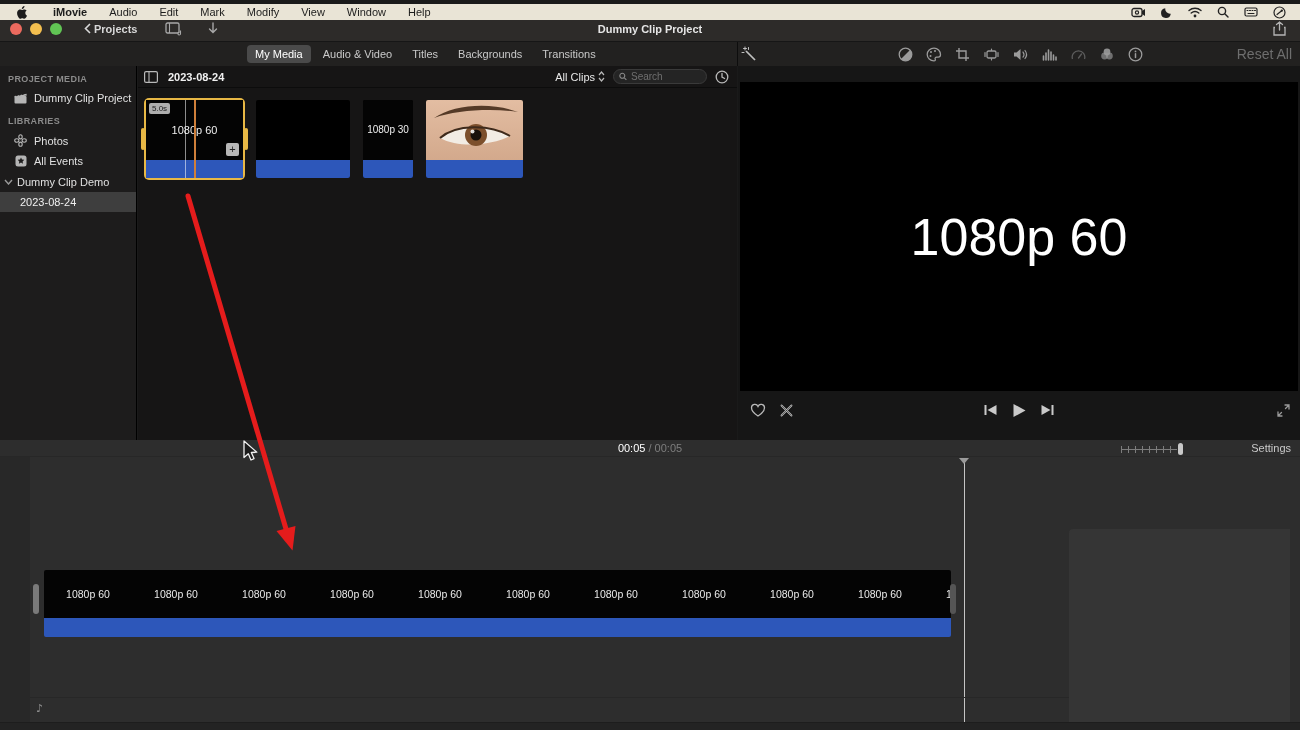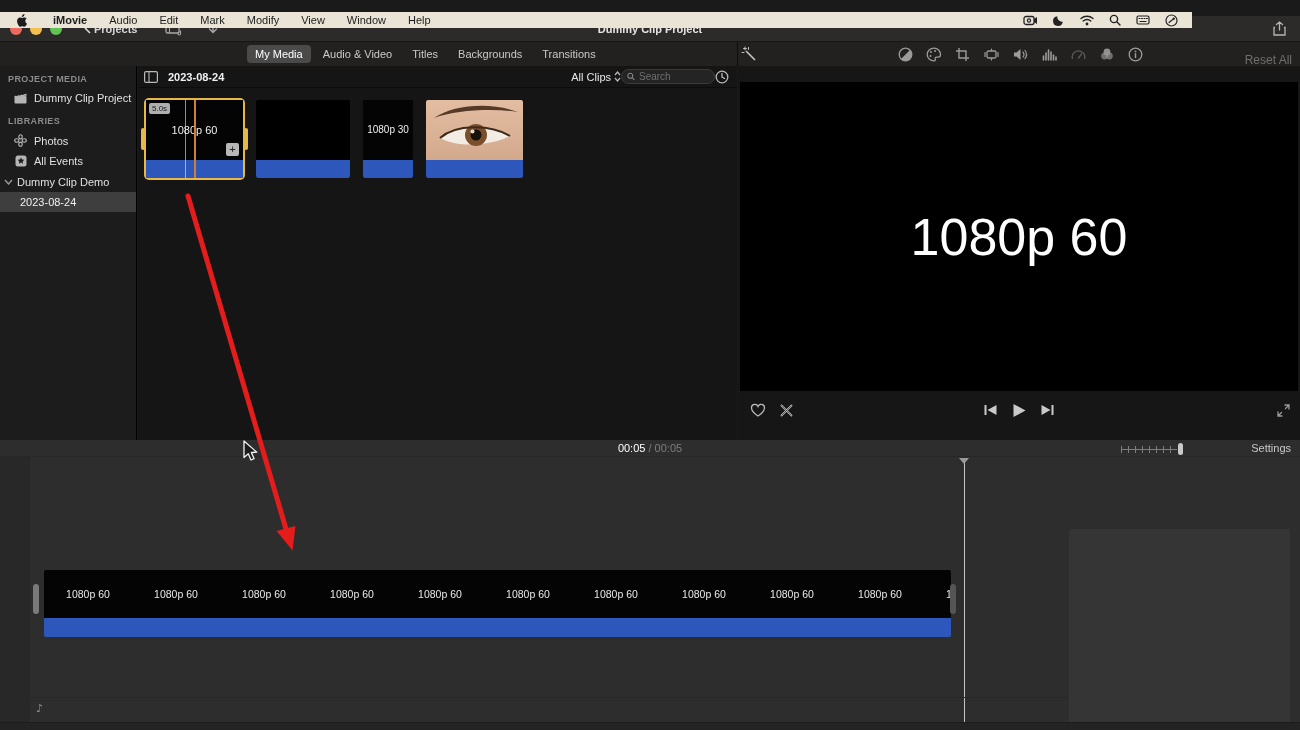--- a/index.html
+++ b/index.html
@@ -1,21 +1,21 @@
 <!DOCTYPE html>
 <html><head>
 <meta charset="utf-8">
 <style>
   * { margin:0; padding:0; box-sizing:border-box; }
   html,body { width:1300px; height:730px; background:#000; overflow:hidden; }
   body { font-family:"Liberation Sans","DejaVu Sans",sans-serif; -webkit-font-smoothing:antialiased; }
   #stage { position:relative; width:1300px; height:730px; background:#1a1a1a; overflow:hidden; }
 
   
-  .menubar { position:absolute; left:0; top:12px; width:1192px; height:16px; background:#e9e4d6;
+  .menubar { position:absolute; left:0; top:4px; width:1300px; height:16px; background:#e9e4d6;
              display:flex; align-items:center; font-size:11px; color:#1c1c1c; z-index:40; }
   .menubar .apple { margin-left:16px; width:12px; height:12px; display:flex; align-items:center; }
   .menubar .menus { display:flex; align-items:center; margin-left:14px; gap:0; }
   .menubar .menus span { padding:0 11px; }
   .menubar .menus span.app { font-weight:bold; }
   .menubar .status { margin-left:auto; display:flex; align-items:center; gap:15px; margin-right:14px; }
   .menubar .status svg { display:block; }
 
   
   .titlebar { position:absolute; left:0; top:16px; width:1300px; height:26px; background:#2d2b29;
@@ -30,36 +30,36 @@
 
   
   .strip { position:absolute; left:0; top:42px; width:1300px; height:24px; background:#222120; z-index:20; }
   .strip .divider { position:absolute; left:737px; top:0; width:1px; height:24px; background:#0d0d0d; }
   .tabs { position:absolute; left:247px; top:0; height:24px; display:flex; align-items:center; gap:4px; font-size:11px; color:#c9c9c9; }
   .tab { padding:3px 8px; border-radius:4px; white-space:nowrap;text-align:center; }
   .tab.selected { background:#4a4a4a; color:#fff; }
   .wand { position:absolute; left:741px; top:4px; color:#c0c0c0; }
   .adjust-icons { position:absolute; left:898px; top:0; height:24px; display:flex; align-items:center; gap:13px; color:#9b9b9b; }
   .adjust-icons .dim { color:#5c5c5c; }
-  .reset-all { position:absolute; right:8px; top:6px; height:24px; display:flex; align-items:center; font-size:12px; color:#6e6e6e; }
+  .reset-all { position:absolute; right:8px; top:0; height:24px; display:flex; align-items:center; font-size:14px; color:#6e6e6e; }
 
   
   .sidebar { position:absolute; left:0; top:66px; width:137px; height:374px; background:#1d1c1c; border-right:1px solid #000; }
   .sb-header { color:#8b8b8b; font-size:9px; font-weight:bold; letter-spacing:.4px; padding:8px 0 4px 8px; }
   .sb-item { display:flex; align-items:center; gap:7px; color:#e0e0e0; font-size:11px; padding:4px 0 4px 14px; }
   .sb-item .ic { width:13px; display:flex; justify-content:center; color:#b5b5b5; }
   .sb-group { display:flex; align-items:center; gap:4px; color:#e0e0e0; font-size:11px; padding:5px 0 4px 4px; }
   .sb-child { color:#f0f0f0; font-size:11px; background:#3e3e3e; padding:4px 0 4px 20px; }
 
   
   .browser { position:absolute; left:138px; top:66px; width:599px; height:374px; background:#161515; }
   .browser-head { position:absolute; left:0; top:0; width:100%; height:22px; display:flex; align-items:center; border-bottom:1px solid #0c0c0c; }
   .bh-toggle { margin-left:6px; color:#b9b9b9; display:flex; }
   .bh-date { margin-left:10px; color:#f0f0f0; font-size:11px; font-weight:bold; }
-  .bh-right { margin-left:auto; display:flex; align-items:center; margin-right:8px; }
+  .bh-right { margin-left:auto; display:flex; align-items:center; gap:8px; margin-right:8px; }
   .all-clips { display:flex; align-items:center; gap:3px; color:#e8e8e8; font-size:11px; }
   .search-box { width:94px; height:15px; background:#242424; border:1px solid #3a3a3a; border-radius:8px;
                 display:flex; align-items:center; padding:0 5px; gap:4px; }
   .search-box input { background:transparent; border:none; outline:none; color:#cfcfcf; font-size:10px; width:70px; font-family:inherit; }
   .search-box input::placeholder { color:#6f6f6f; }
   .clock-ic { color:#b9b9b9; display:flex; }
 
   .clips-row { position:absolute; left:8px; top:34px; display:flex; gap:13px; align-items:flex-start; }
   .clip { position:relative; height:78px; border-radius:2px; overflow:hidden; background:#000; }
   .clip .vid { position:absolute; left:0; top:0; right:0; height:60px; background:#040404;

